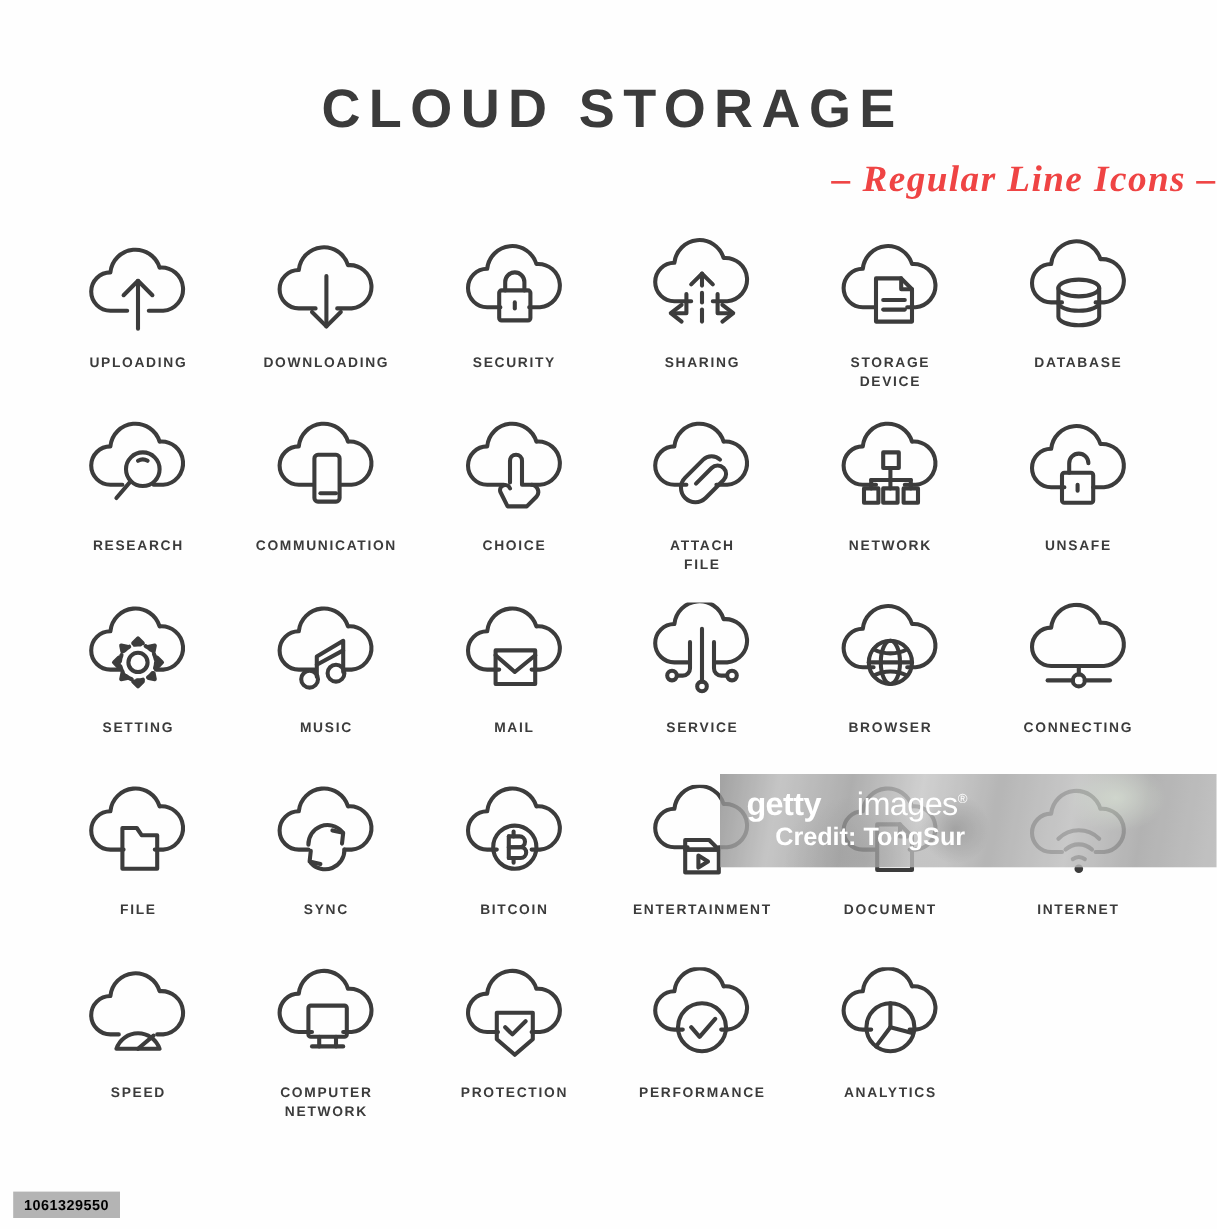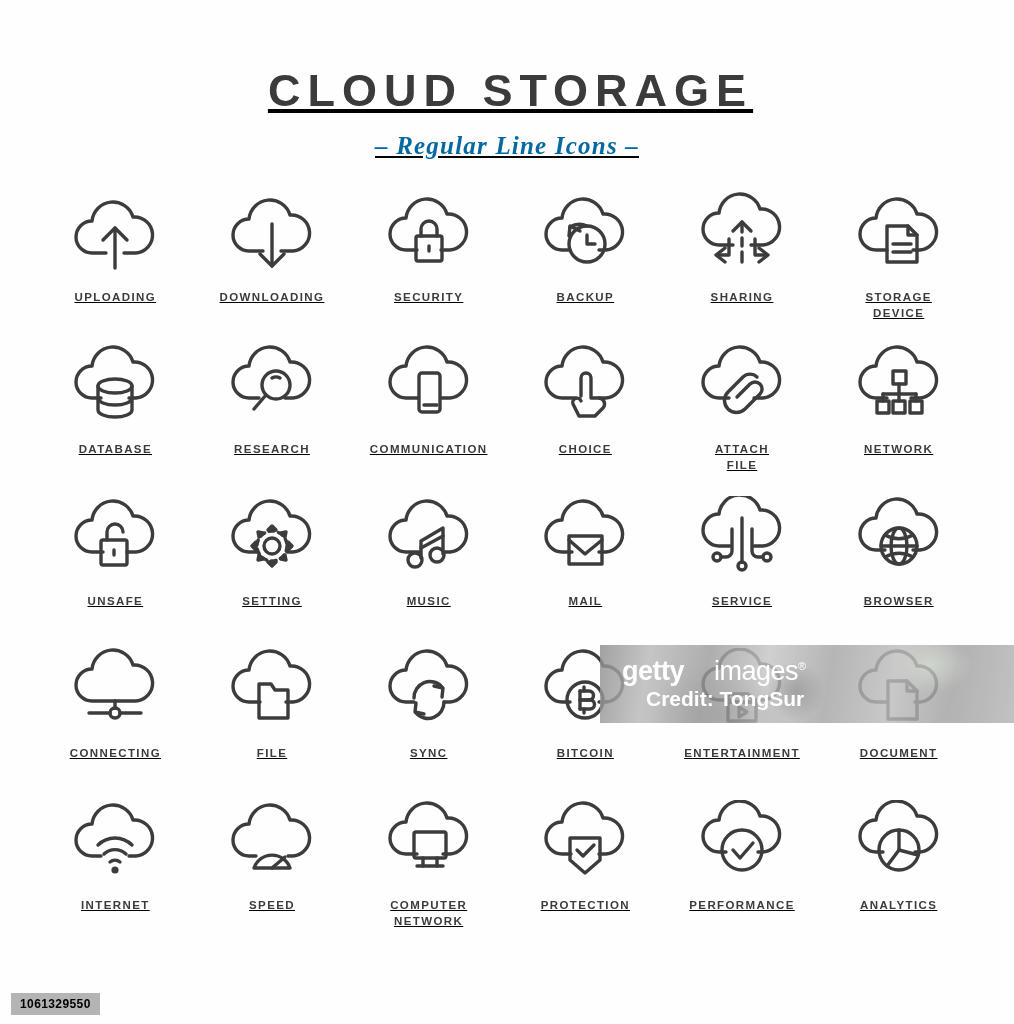--- a/index.html
+++ b/index.html
@@ -13,48 +13,48 @@
     background: #ffffff;
     font-family: "Liberation Sans", sans-serif;
     overflow: hidden;
     position: relative;
   }
   .sheet {
     position: relative;
     width: 1014px;
     height: 1024px;
     background: #fefefe;
-    text-decoration: underline;
   }
 
   
   .header {
     padding-top: 68px;
     text-align: center;
   }
   .main-title {
     font-family: "Liberation Sans", sans-serif;
     font-size: 45px;
     font-weight: bold;
     letter-spacing: 7px;
     color: #3b3b3b;
     margin: 0;
     line-height: 1;
     padding-left: 7px;
   }
   .sub-title {
     font-family: "Liberation Serif", serif;
     font-style: italic;
-    font-size: 25px;
+    font-size: 31px;
     font-weight: bold;
     letter-spacing: 1.2px;
-    color: #0369a1;
+    color: #ef4444;
     margin: 0;
     padding-top: 20px;
     line-height: 1;
+    text-align: right;
   }
 
   
   .grid {
     margin: 0 auto;
     padding-top: 34px;
     width: 940px;
     display: grid;
     grid-template-columns: repeat(6, 1fr);
     grid-row-gap: 0px;
@@ -197,32 +197,20 @@
         <svg viewBox="0 0 96 84">
           <path class="icon-stroke" d="M36 58 H25 A16 16 0 0 1 25 26 A21 21 0 0 1 66 22 A15 15 0 0 1 69 58 H60"></path>
           <rect class="icon-stroke" x="35" y="44" width="26" height="25" rx="2"></rect>
           <path class="icon-stroke" d="M40 44 V37 A8 8 0 0 1 56 37 V44"></path>
           <path class="icon-stroke" d="M48 54 V59"></path>
         </svg>
       </div>
       <div class="caption">SECURITY</div>
     </div>
 
-    <div class="cell">
-      <div class="icon-box">
-        <svg viewBox="0 0 96 84">
-          <path class="icon-stroke" d="M33 58 H25 A16 16 0 0 1 25 26 A21 21 0 0 1 66 22 A15 15 0 0 1 69 58 H62"></path>
-          <circle class="icon-stroke" cx="50" cy="52" r="18"></circle>
-          <path class="icon-stroke" d="M50 43 V52 H58"></path>
-          <path class="icon-stroke" d="M32 44 L33 34 L43 39"></path>
-          <path class="icon-stroke" d="M33 35 A18 18 0 0 1 50 34"></path>
-        </svg>
-      </div>
-      <div class="caption">BACKUP</div>
-    </div>
 
     <div class="cell">
       <div class="icon-box">
         <svg viewBox="0 0 96 84">
           <path class="icon-stroke" d="M39 53 H25 A16 16 0 0 1 25 21 A21 21 0 0 1 66 17 A15 15 0 0 1 69 53 H57"></path>
           <path class="icon-stroke" d="M48 30 V40"></path>
           <path class="icon-stroke" d="M48 46 V54"></path>
           <path class="icon-stroke" d="M48 60 V70"></path>
           <path class="icon-stroke" d="M39 39 L48 30 L57 39"></path>
           <path class="icon-stroke" d="M35 47 V63 H24"></path>

